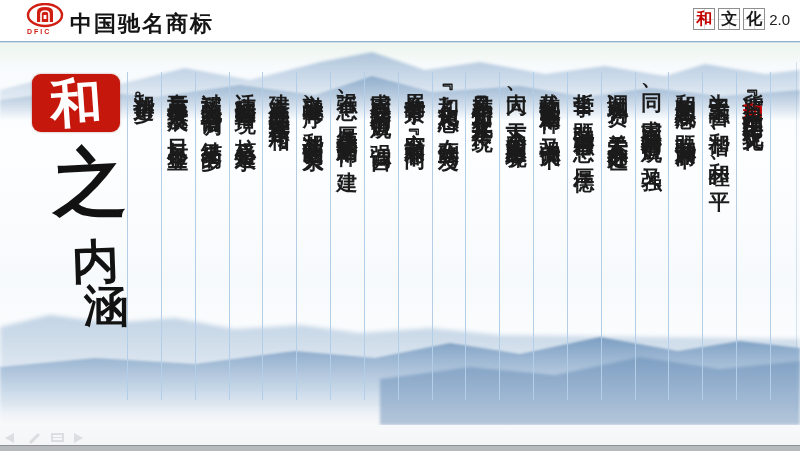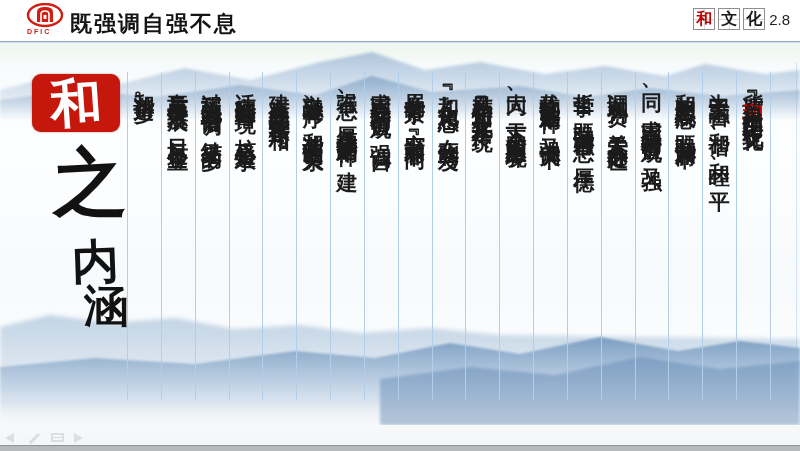--- a/index.html
+++ b/index.html
@@ -116,34 +116,34 @@
   <div class="header">
     <div class="logo">
       <svg width="38" height="25" viewBox="0 0 38 25">
         <ellipse cx="19" cy="12" rx="17" ry="11" fill="none" stroke="#d01f12" stroke-width="2.4"></ellipse>
         <path d="M11,19 L11,9 Q11,4 19,4 Q27,4 27,9 L27,19 Z" fill="#d01f12"></path>
         <path d="M15,19 L15,11 Q15,8 19,8 Q23,8 23,11 L23,19" fill="none" stroke="#ffffff" stroke-width="1.6"></path>
         <rect x="17.6" y="12" width="2.8" height="4" fill="#ffffff"></rect>
       </svg>
       <span class="logo-abbr">DFIC</span>
     </div>
-    <div class="brand">既强调自强不息</div>
+    <div class="brand">中国驰名商标</div>
     <div class="badge">
       <div style="display:flex;gap:3px;">
           <div class="char-box">
             <span style="color: rgb(196, 0, 0);">和</span>
           </div>
           <div class="char-box">
             <span style="color: rgb(26, 26, 26);">文</span>
           </div>
           <div class="char-box">
             <span style="color: rgb(26, 26, 26);">化</span>
           </div>
         </div>
-      <span class="badge-version">2.8</span>
+      <span class="badge-version">2.0</span>
     </div>
   </div>
 
   <div class="seal">
     <span>和</span>
   </div>
   <div class="cal cal-zhi">之</div>
   <div class="cal cal-nei">内</div>
   <div class="cal cal-han">涵</div>
 

